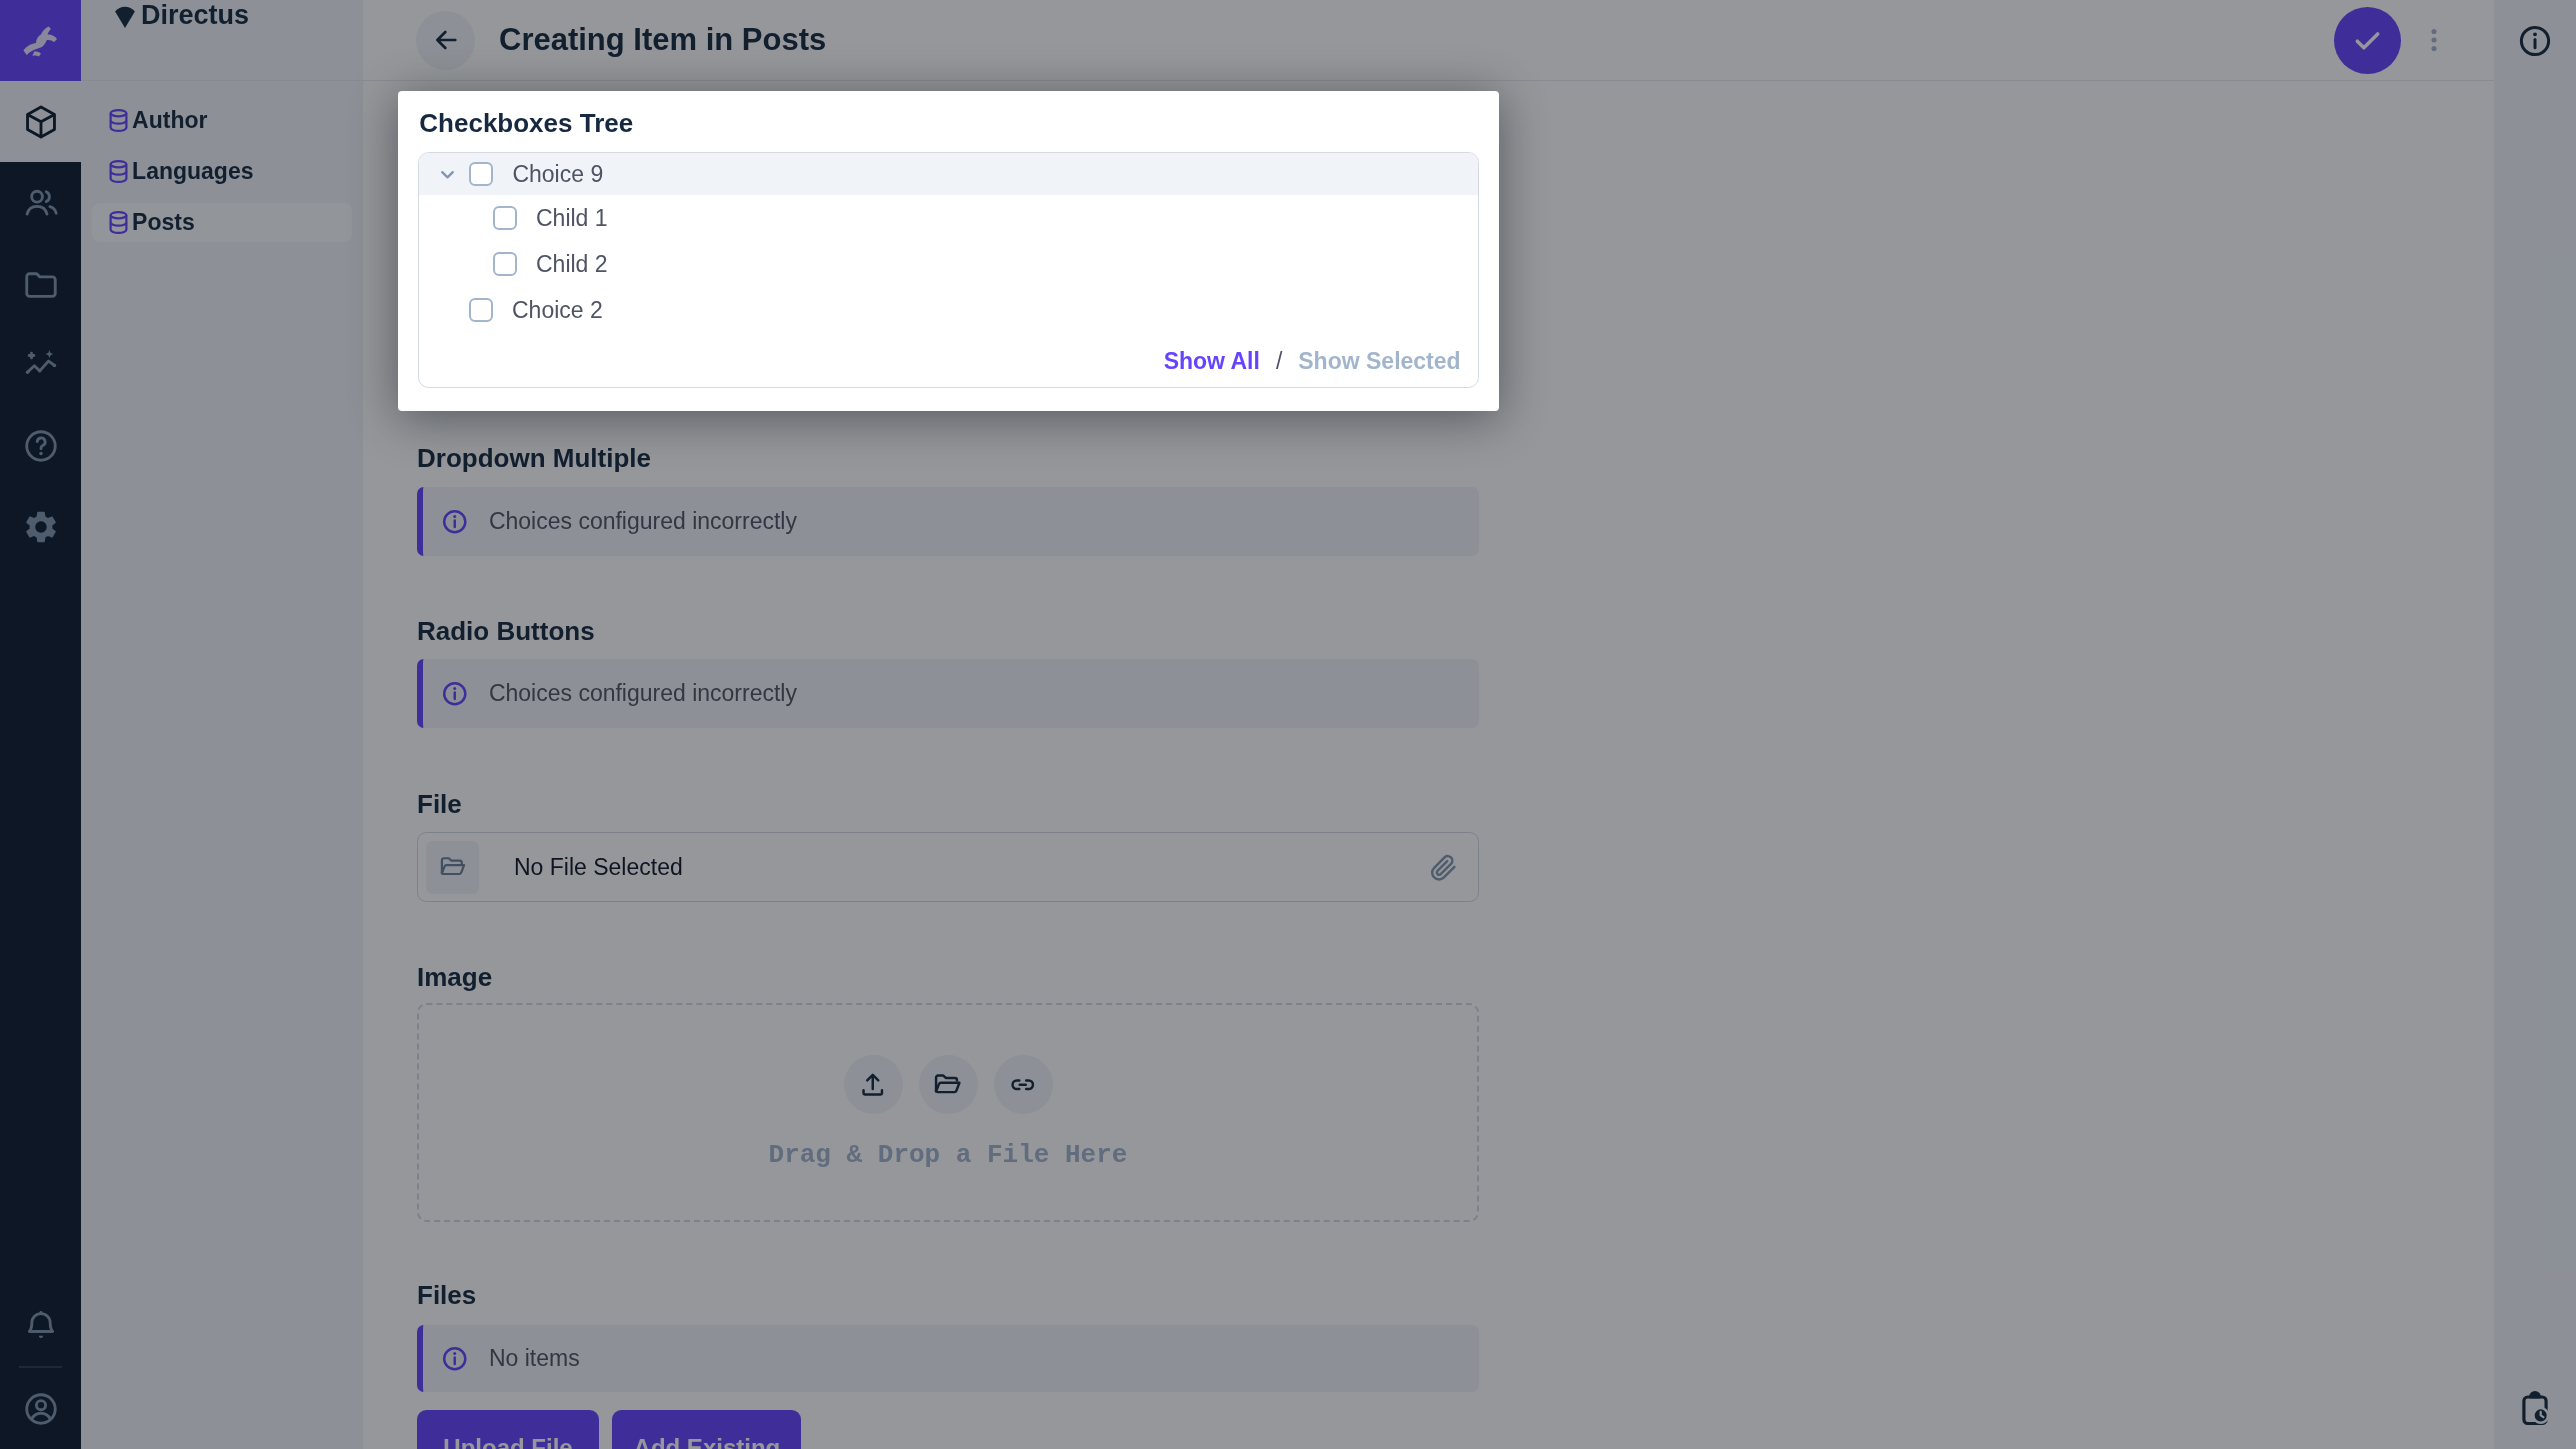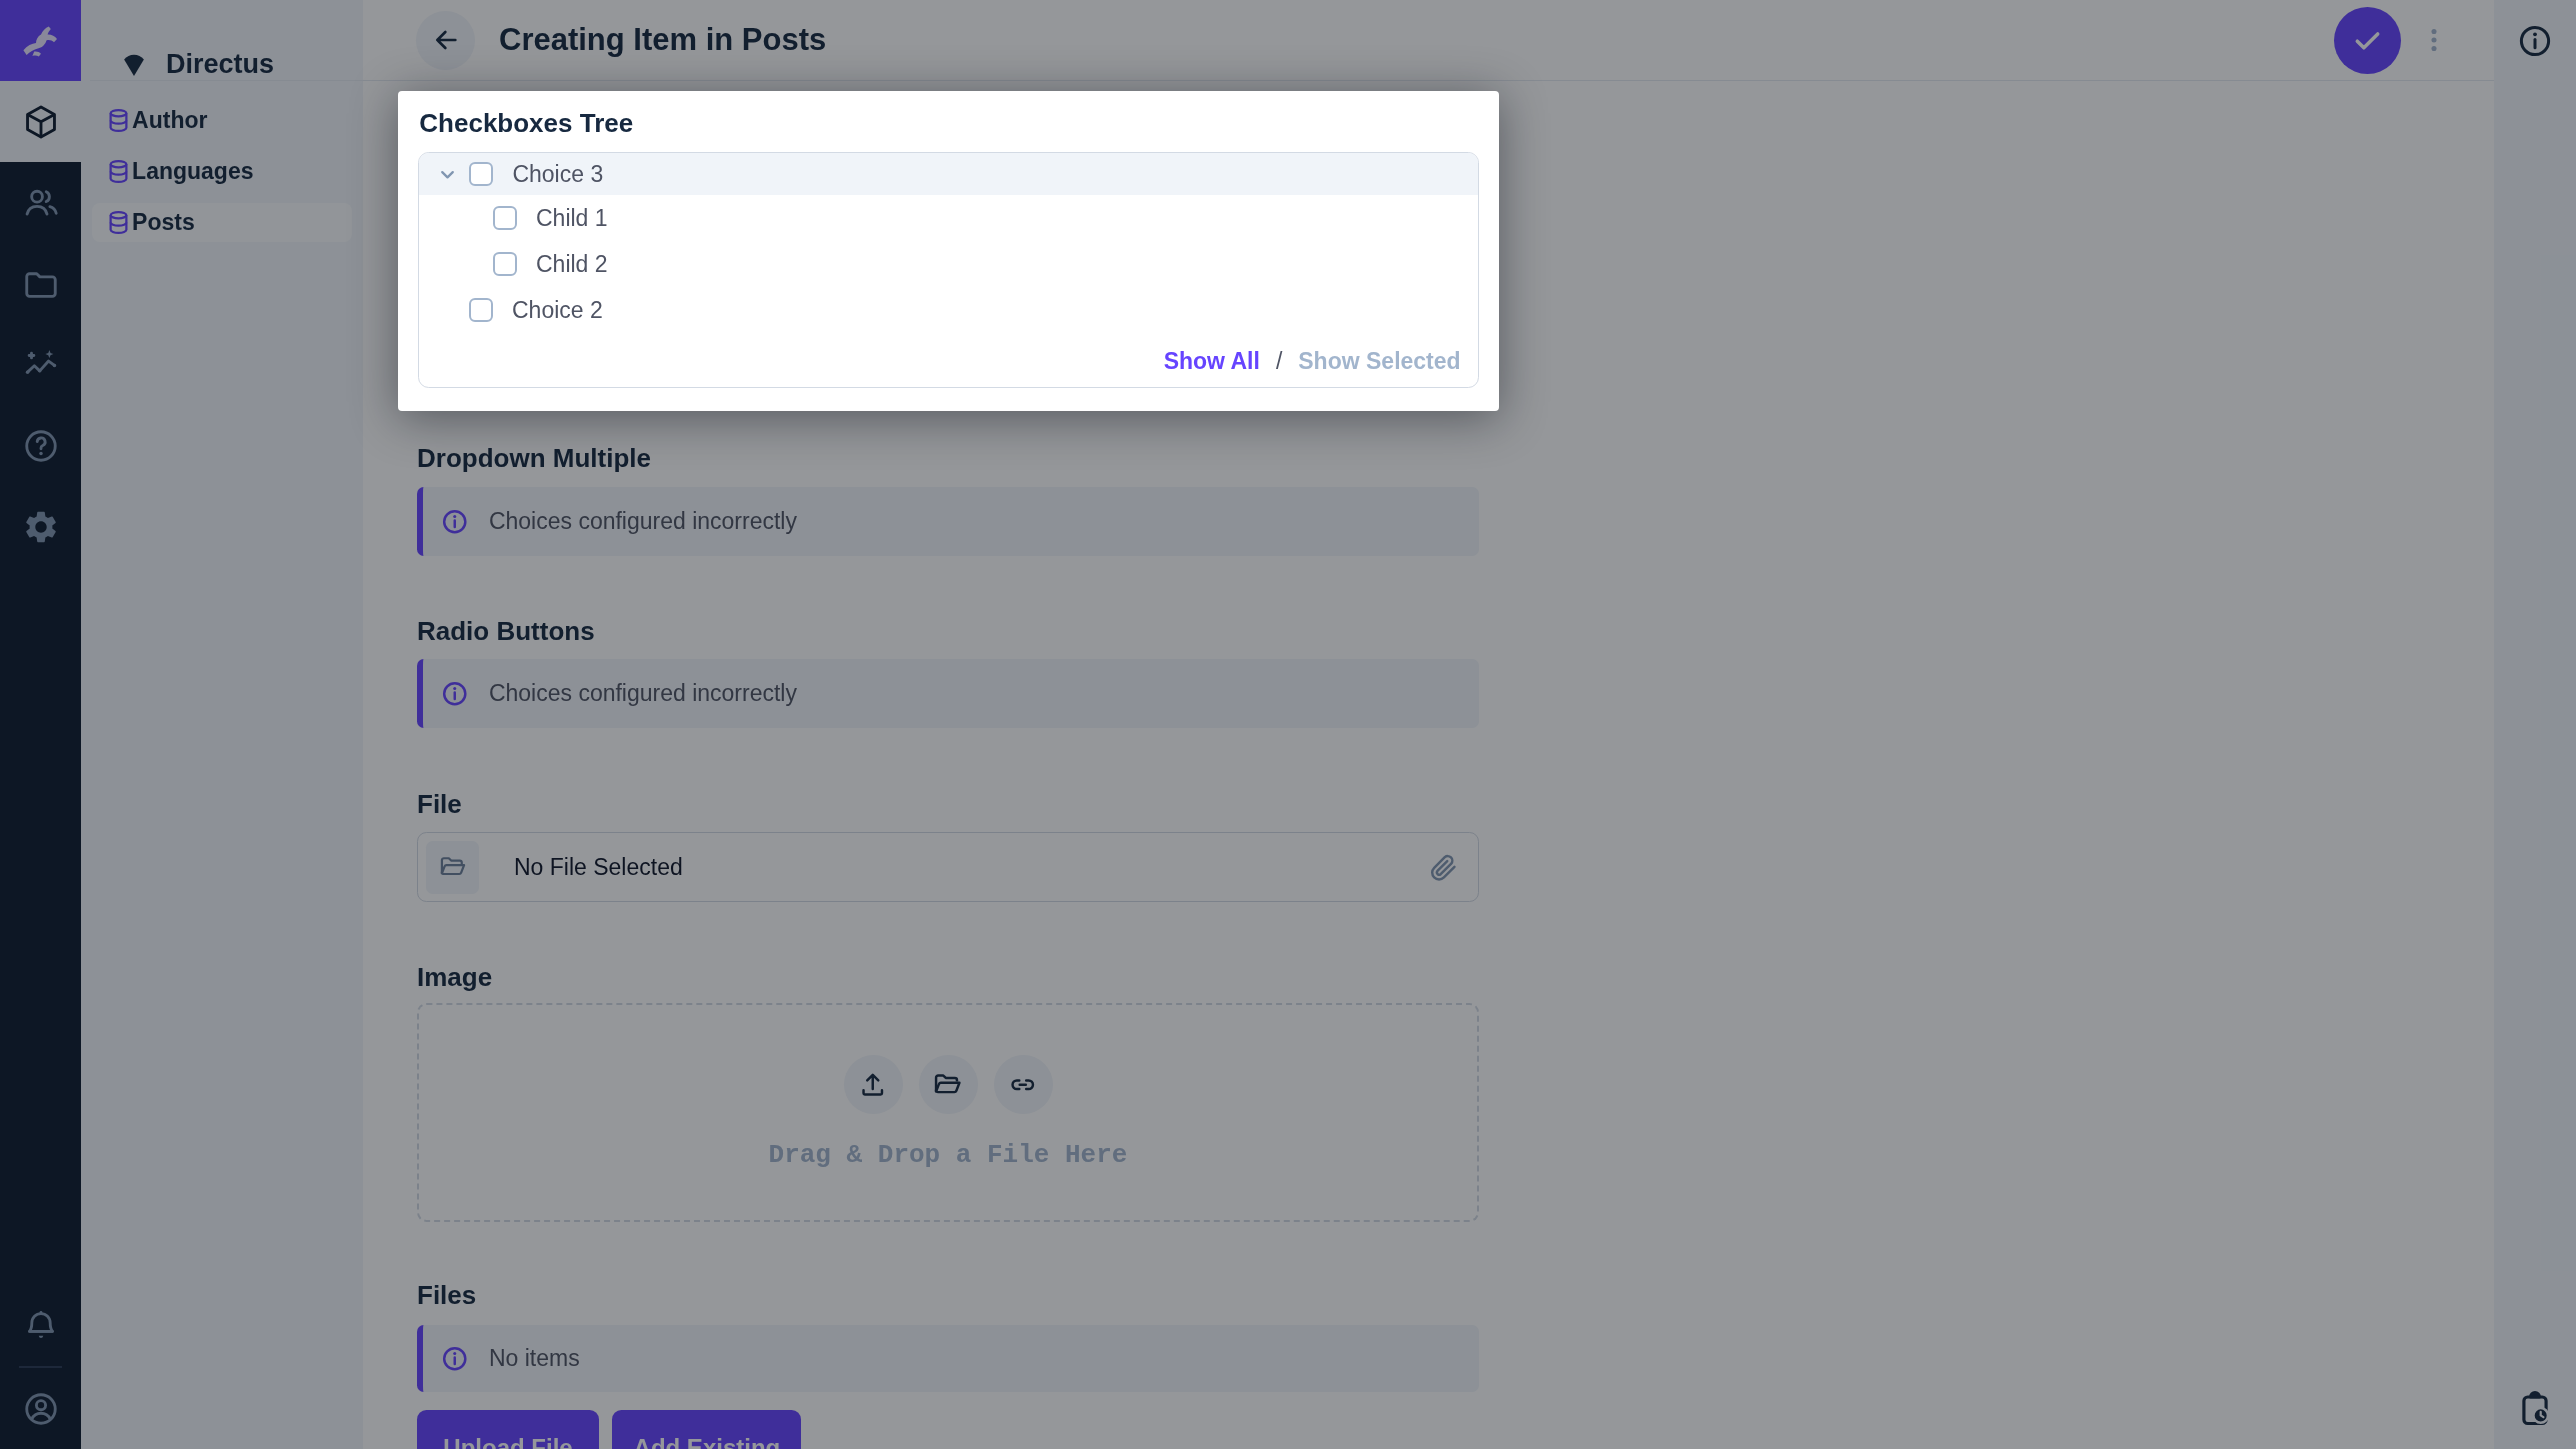--- a/index.html
+++ b/index.html
@@ -31,22 +31,22 @@
   .module-btn.active { background: #f0f4f9; color: #0e1c2f; }
   .module-spacer { flex: 1; }
   .module-divider { width: 43px; height: 2px; background: #2a3954; margin: 0; }
 
   
   .nav-sidebar {
     position: absolute; left: 81px; top: 0; width: 282px; height: 1449px;
     background: #f0f4f9; z-index: 9;
   }
   .nav-header {
-    height: 81px; display: flex; align-items: flex-end; gap: 16px;
-    padding-left: 28px; border-bottom: 1.3px solid #e4eaf1; cursor: pointer; margin-left: 9px;
+    height: 81px; display: flex; align-items: flex-start; gap: 0;
+    padding-left: 28px; border-bottom: 1.3px solid #e4eaf1; cursor: pointer;
   }
   .nav-header .project-name { font-size: 27px; font-weight: 700; color: #172940; }
   .nav-items { padding: 20px 10.7px 0 10.7px; }
   .nav-item {
     height: 39px; margin-bottom: 12px; display: flex; align-items: center; gap: 0;
     padding-left: 13.4px; border-radius: 8px; font-size: 23px; color: #172940;
     cursor: pointer;
     font-weight: bold;
   }
   .nav-item.active { background: #fafcfe; }
@@ -449,21 +449,21 @@
 <div class="popup-card">
   <div class="popup-title">Checkboxes Tree</div>
   <div class="tree-box">
     <div class="tree-row row-parent-1">
       <span class="chevron">
         <svg width="23" height="23" viewBox="0 0 24 24" fill="none" stroke="currentColor" stroke-width="2.4" stroke-linecap="round" stroke-linejoin="round">
           <path d="M6.5 9.5L12 15l5.5-5.5"></path>
         </svg>
       </span>
       <span class="checkbox"></span>
-      <span class="row-label">Choice 3</span>
+      <span class="row-label">Choice 9</span>
     </div>
     <div class="tree-row row-child">
       <span class="checkbox"></span>
       <span class="row-label">Child 1</span>
     </div>
     <div class="tree-row row-child">
       <span class="checkbox"></span>
       <span class="row-label">Child 2</span>
     </div>
     <div class="tree-row row-parent-2">

